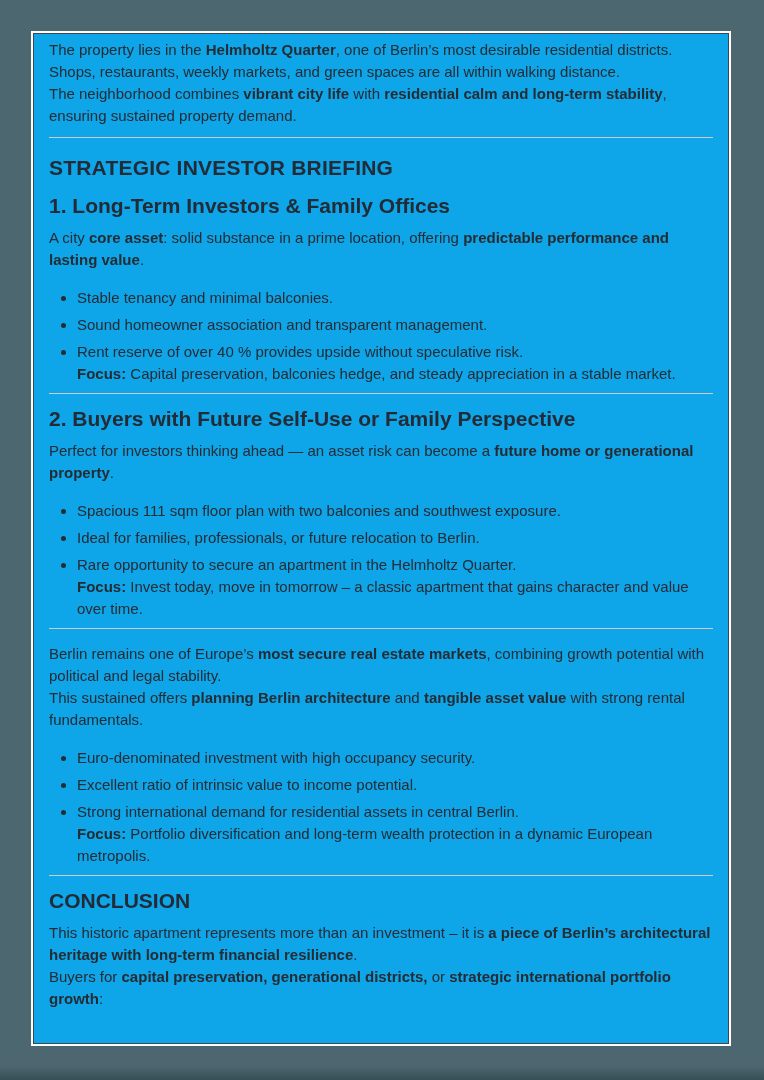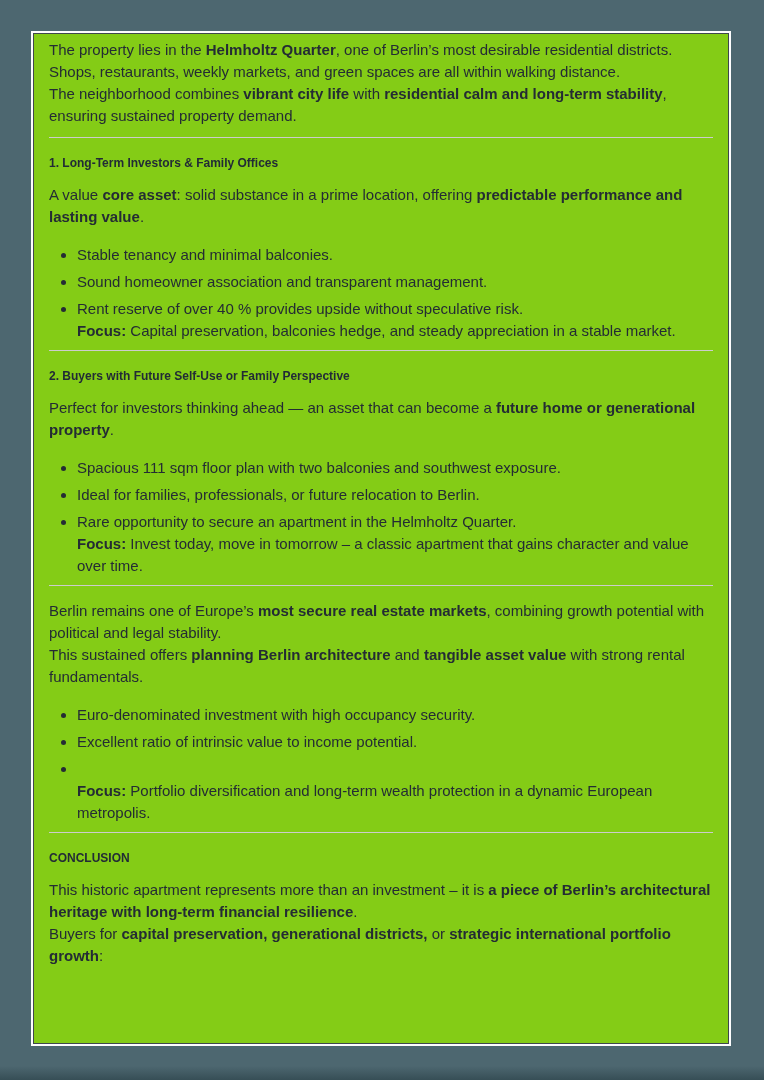--- a/index.html
+++ b/index.html
@@ -11,41 +11,41 @@
     overflow: hidden;
     font-family: "Liberation Sans", "DejaVu Sans", sans-serif;
   }
   .page {
     position: absolute;
     left: 33px;
     top: 33px;
     width: 696px;
     height: 1011px;
     box-sizing: border-box;
-    background: #84cc16;
+    background: #0ea5e9;
     border: 1px solid #3f474c;
     outline: 2px solid #fdfdfd;
     padding: 5px 15px 0 15px;
     overflow: hidden;
     color: #242c34;
     font-size: 15px;
     line-height: 22px;
   }
   .page p { margin: 10px 0; }
   .page p.first { margin-top: 0; }
   .page h1 {
     font-size: 21px;
     line-height: 26px;
     margin: 17px 0 0;
     color: #222b36;
     letter-spacing: 0.2px;
     font-weight: 700;
   }
   .page h2 {
-    font-size: 12px;
+    font-size: 21px;
     line-height: 22px;
     margin: 14px 0 0;
     color: #222b36;
     font-weight: 700;
   }
   .page hr {
     border: none;
     border-top: 1px solid #cccccc;
     margin: 8px 0 14px;
   }
@@ -64,39 +64,40 @@
     background: linear-gradient(to bottom, rgba(20,40,46,0), rgba(20,40,46,0.40));
     pointer-events: none;
   }
 </style>
 </head>
 <body>
 
 <div class="page" id="doc-root">
     <p class="first"><span>The property lies in the </span><b>Helmholtz Quarter</b><span>, one of Berlin’s most desirable residential districts.</span><br><span>Shops, restaurants, weekly markets, and green spaces are all within walking distance.</span><br><span>The neighborhood combines </span><b>vibrant city life</b><span> with </span><b>residential calm and long-term stability</b><span>, ensuring sustained property demand.</span></p>
     <hr>
+    <h1>STRATEGIC INVESTOR BRIEFING</h1>
     <h2>1. Long-Term Investors &amp; Family Offices</h2>
-    <p><span>A value </span><b>core asset</b><span>: solid substance in a prime location, offering </span><b>predictable performance and lasting value</b><span>.</span></p>
+    <p><span>A city </span><b>core asset</b><span>: solid substance in a prime location, offering </span><b>predictable performance and lasting value</b><span>.</span></p>
     <ul>
       <li><span>Stable tenancy and minimal balconies.</span></li>
       <li><span>Sound homeowner association and transparent management.</span></li>
       <li><span>Rent reserve of over 40 % provides upside without speculative risk.</span><br><b>Focus:</b><span> Capital preservation, balconies hedge, and steady appreciation in a stable market.</span></li>
     </ul>
     <hr>
     <h2>2. Buyers with Future Self-Use or Family Perspective</h2>
-    <p><span>Perfect for investors thinking ahead — an asset that can become a </span><b>future home or generational property</b><span>.</span></p>
+    <p><span>Perfect for investors thinking ahead — an asset risk can become a </span><b>future home or generational property</b><span>.</span></p>
     <ul>
       <li><span>Spacious 111 sqm floor plan with two balconies and southwest exposure.</span></li>
       <li><span>Ideal for families, professionals, or future relocation to Berlin.</span></li>
       <li><span>Rare opportunity to secure an apartment in the Helmholtz Quarter.</span><br><b>Focus:</b><span> Invest today, move in tomorrow – a classic apartment that gains character and value over time.</span></li>
     </ul>
     <hr>
     <p><span>Berlin remains one of Europe’s </span><b>most secure real estate markets</b><span>, combining growth potential with political and legal stability.</span><br><span>This sustained offers </span><b>planning Berlin architecture</b><span> and </span><b>tangible asset value</b><span> with strong rental fundamentals.</span></p>
     <ul>
       <li><span>Euro-denominated investment with high occupancy security.</span></li>
       <li><span>Excellent ratio of intrinsic value to income potential.</span></li>
-      <li><br><b>Focus:</b><span> Portfolio diversification and long-term wealth protection in a dynamic European metropolis.</span></li>
+      <li><span>Strong international demand for residential assets in central Berlin.</span><br><b>Focus:</b><span> Portfolio diversification and long-term wealth protection in a dynamic European metropolis.</span></li>
     </ul>
     <hr>
     <h2>CONCLUSION</h2>
     <p><span>This historic apartment represents more than an investment – it is </span><b>a piece of Berlin’s architectural heritage with long-term financial resilience</b><span>.</span><br><span>Buyers for </span><b>capital preservation,</b><span> </span><b>generational districts,</b><span> or </span><b>strategic international portfolio growth</b><span>:</span></p>
   </div>
 <div class="bottom-shade"></div>
 
 </body></html>

